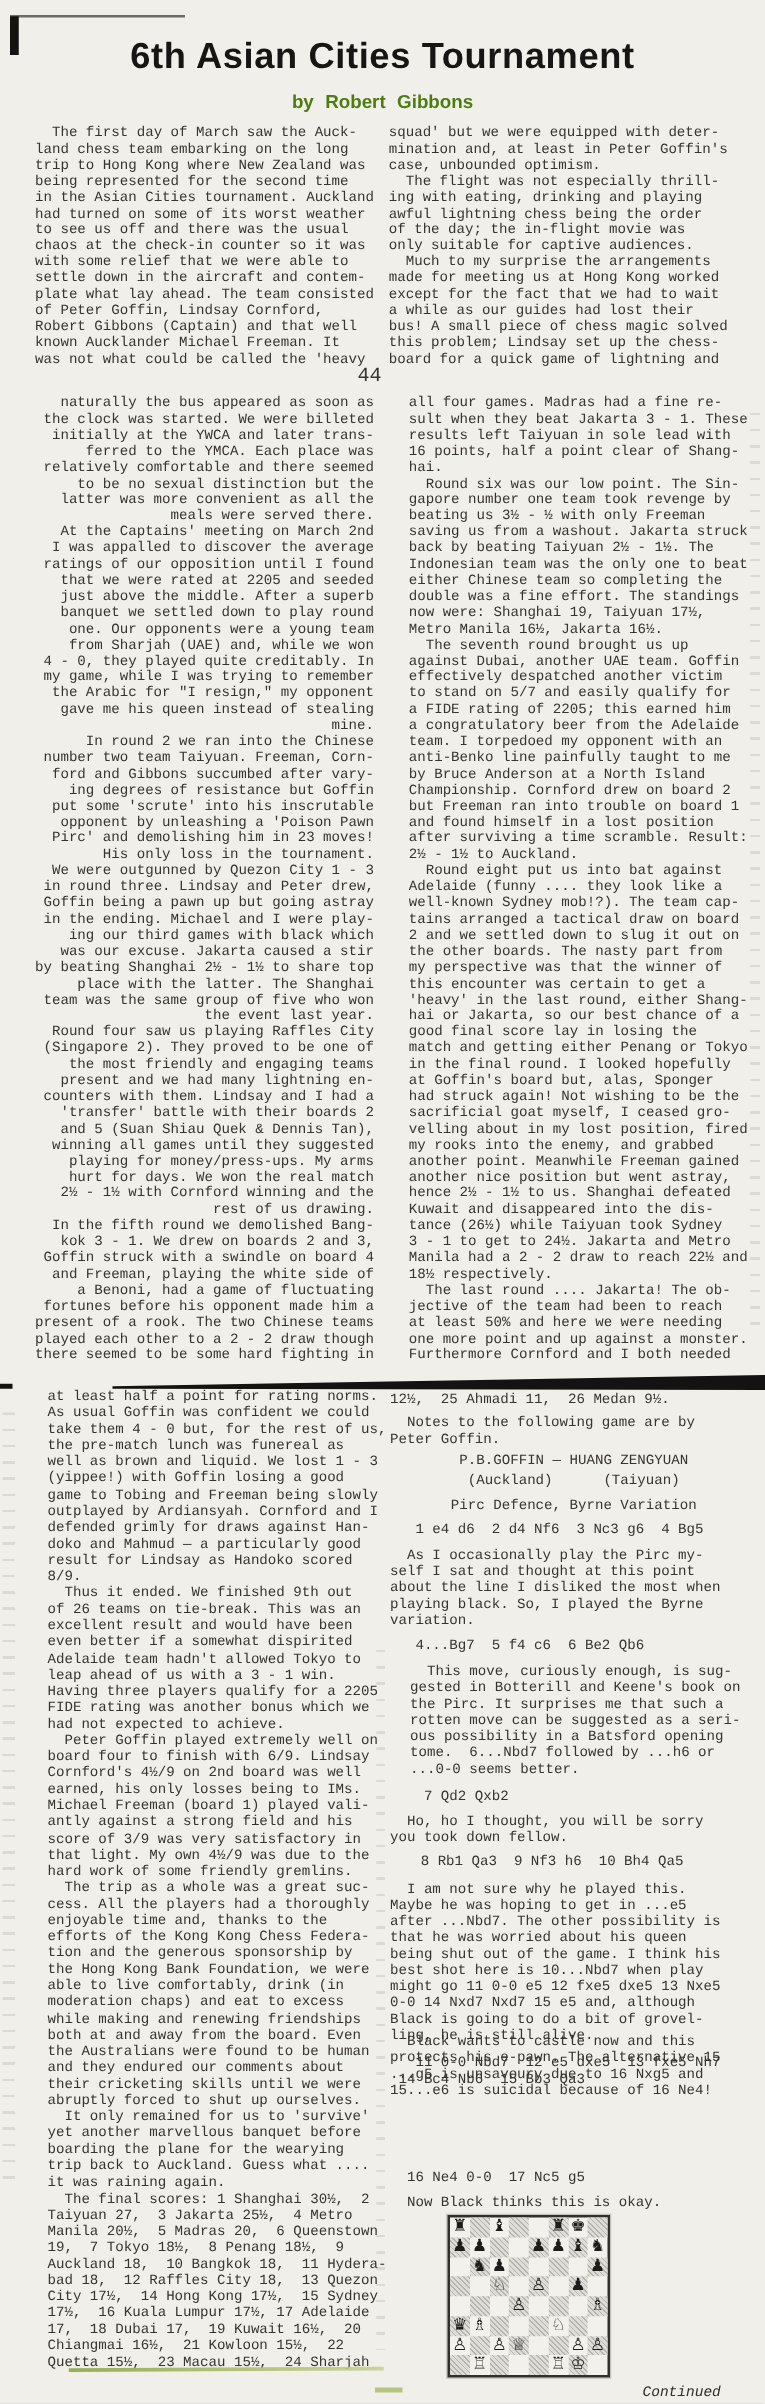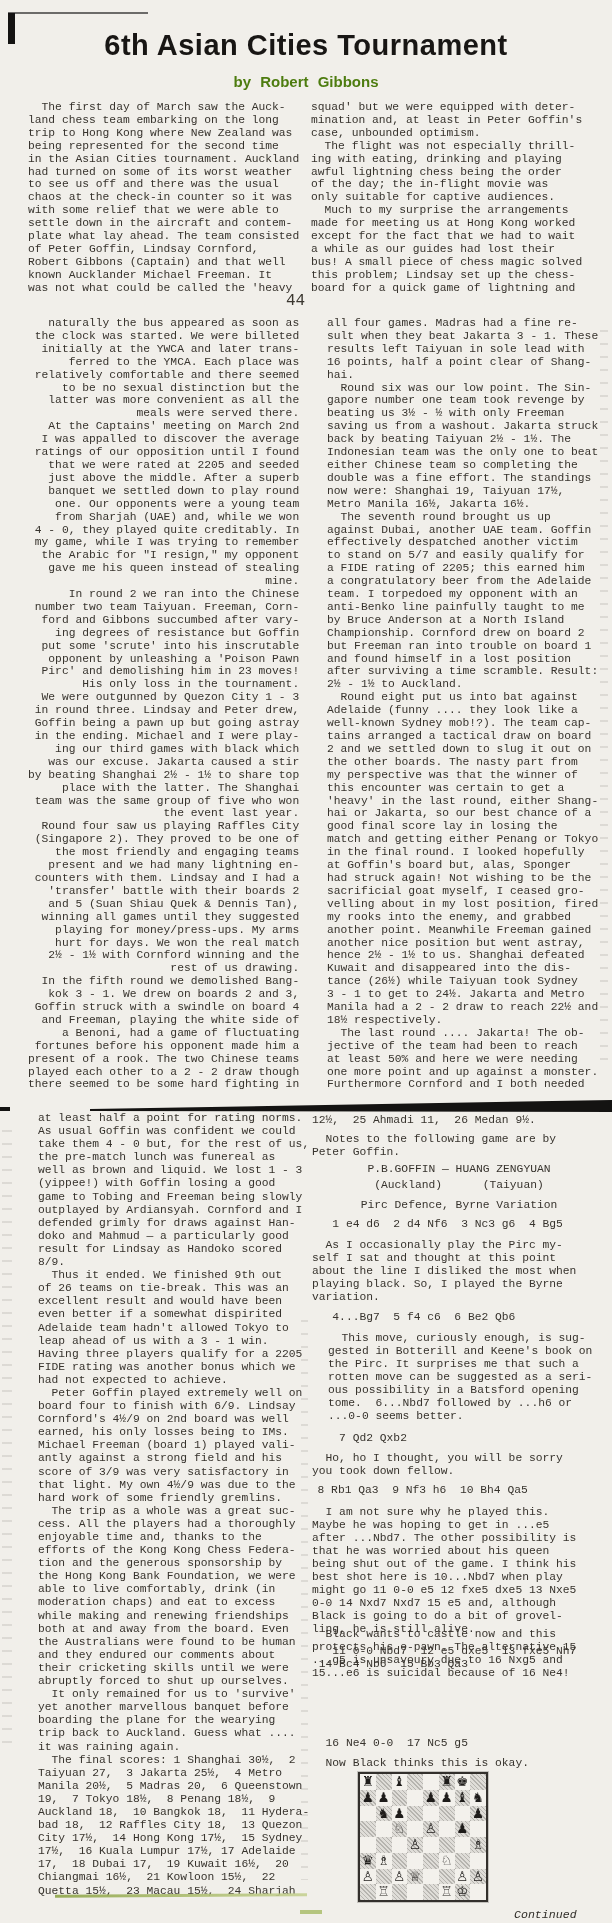--- a/index.html
+++ b/index.html
@@ -294,21 +294,21 @@
   <div class="txt" style="left:312px;top:1332px;line-height:13px;margin-left:16px;">  This move, curiously enough, is sug-
 gested in Botterill and Keene's book on
 the Pirc. It surprises me that such a
 rotten move can be suggested as a seri-
 ous possibility in a Batsford opening
 tome.  6...Nbd7 followed by ...h6 or
 ...0-0 seems better.</div>
   <div class="txt" style="left:312px;top:1432px;">    7 Qd2 Qxb2</div>
   <div class="txt" style="left:312px;top:1452px;line-height:13px;">  Ho, ho I thought, you will be sorry
 you took down fellow.</div>
-  <div class="txt" style="left:304px;top:1484px;">  8 Rb1 Qa3  9 Nf3 h6  10 Bh4 Qa5</div>
+  <div class="txt" style="left:323px;top:1484px;">  8 Rb1 Qa3  9 Nf3 h6  10 Bh4 Qa5</div>
   <div class="txt" style="left:312px;top:1506px;line-height:13px;">  I am not sure why he played this.
 Maybe he was hoping to get in ...e5
 after ...Nbd7. The other possibility is
 that he was worried about his queen
 being shut out of the game. I think his
 best shot here is 10...Nbd7 when play
 might go 11 0-0 e5 12 fxe5 dxe5 13 Nxe5
 0-0 14 Nxd7 Nxd7 15 e5 and, although
 Black is going to do a bit of grovel-
 ling, he is still alive.</div>

